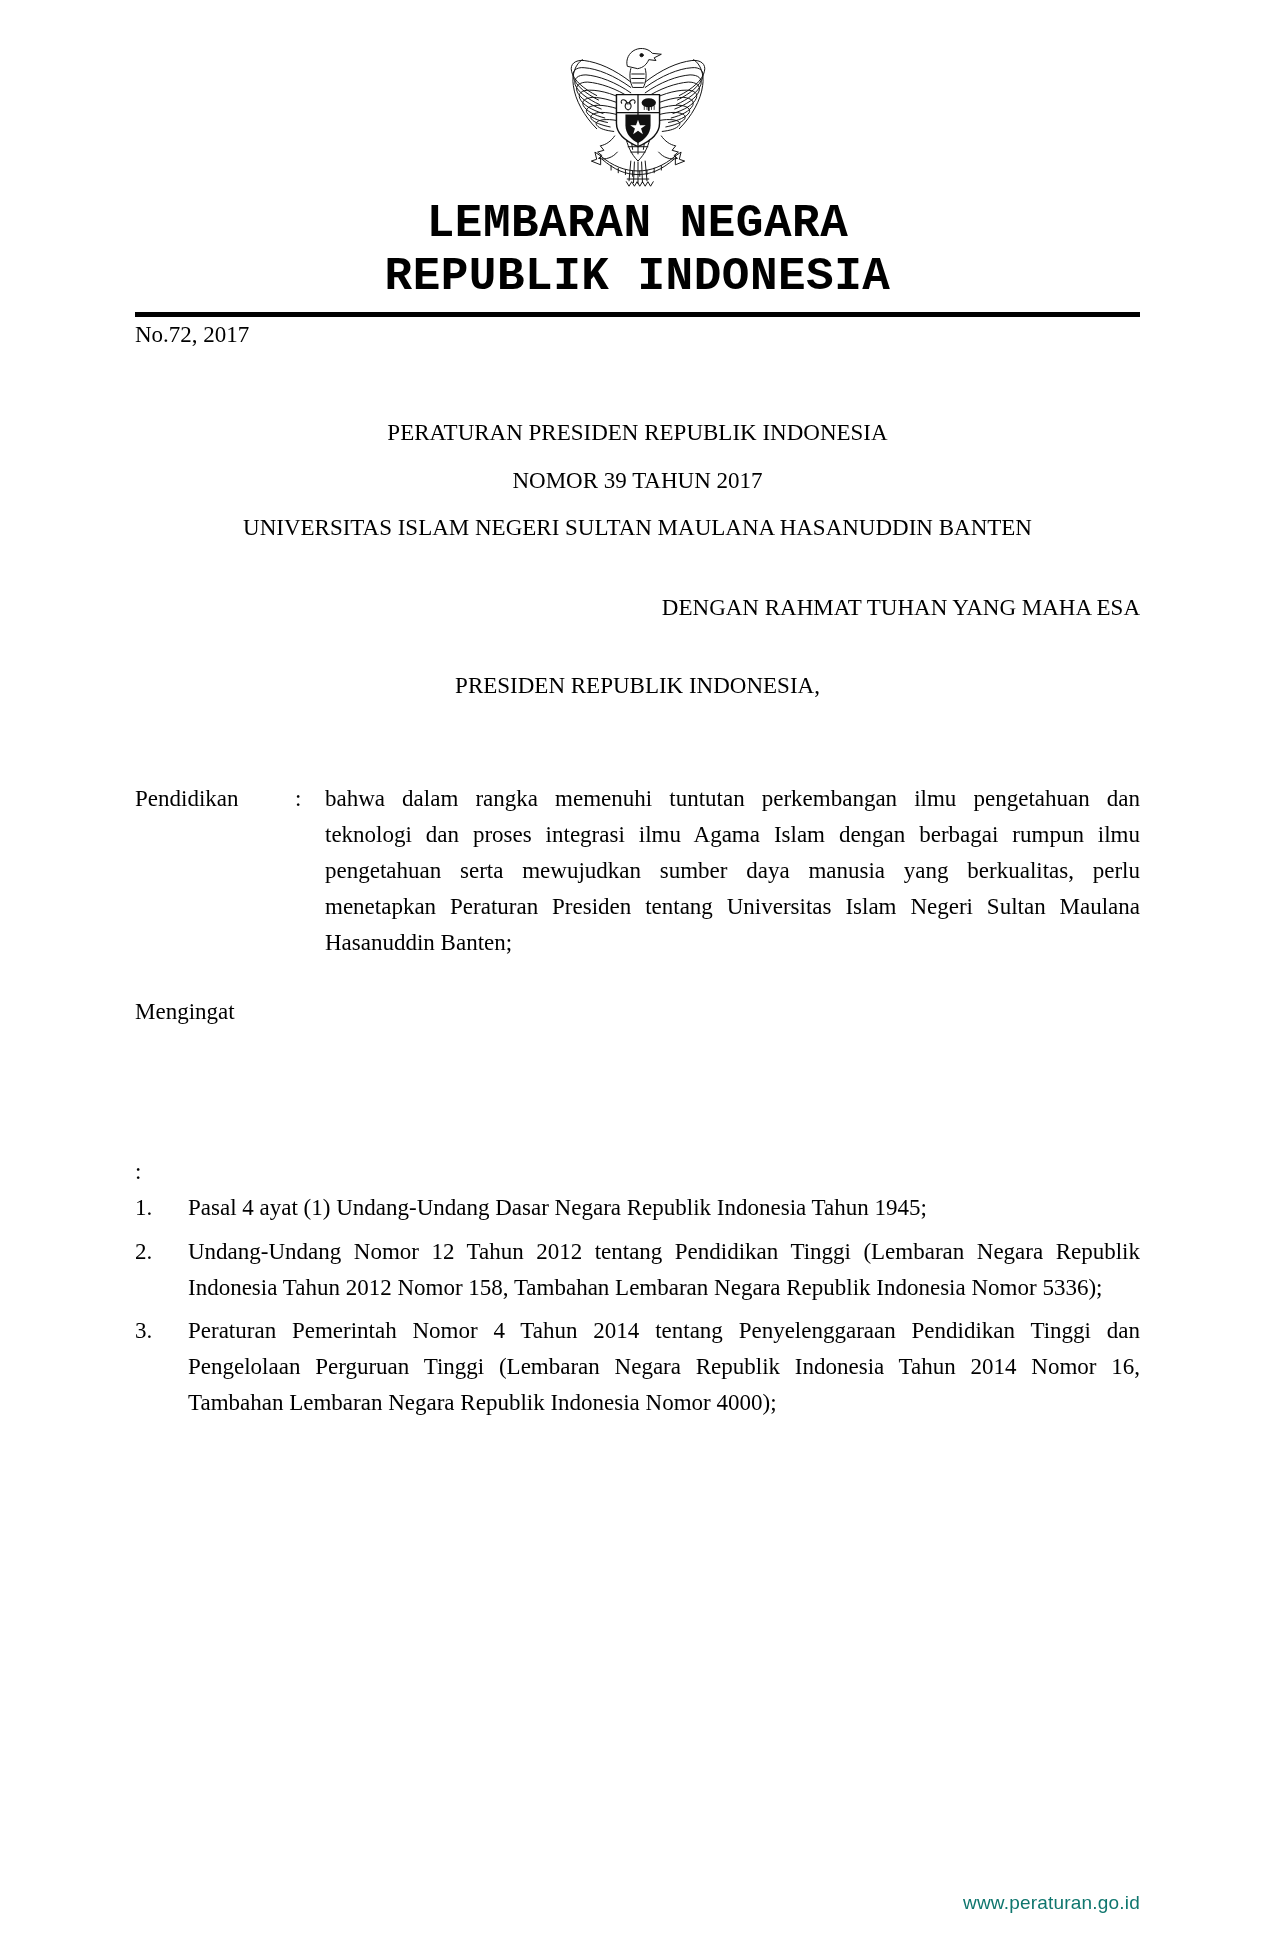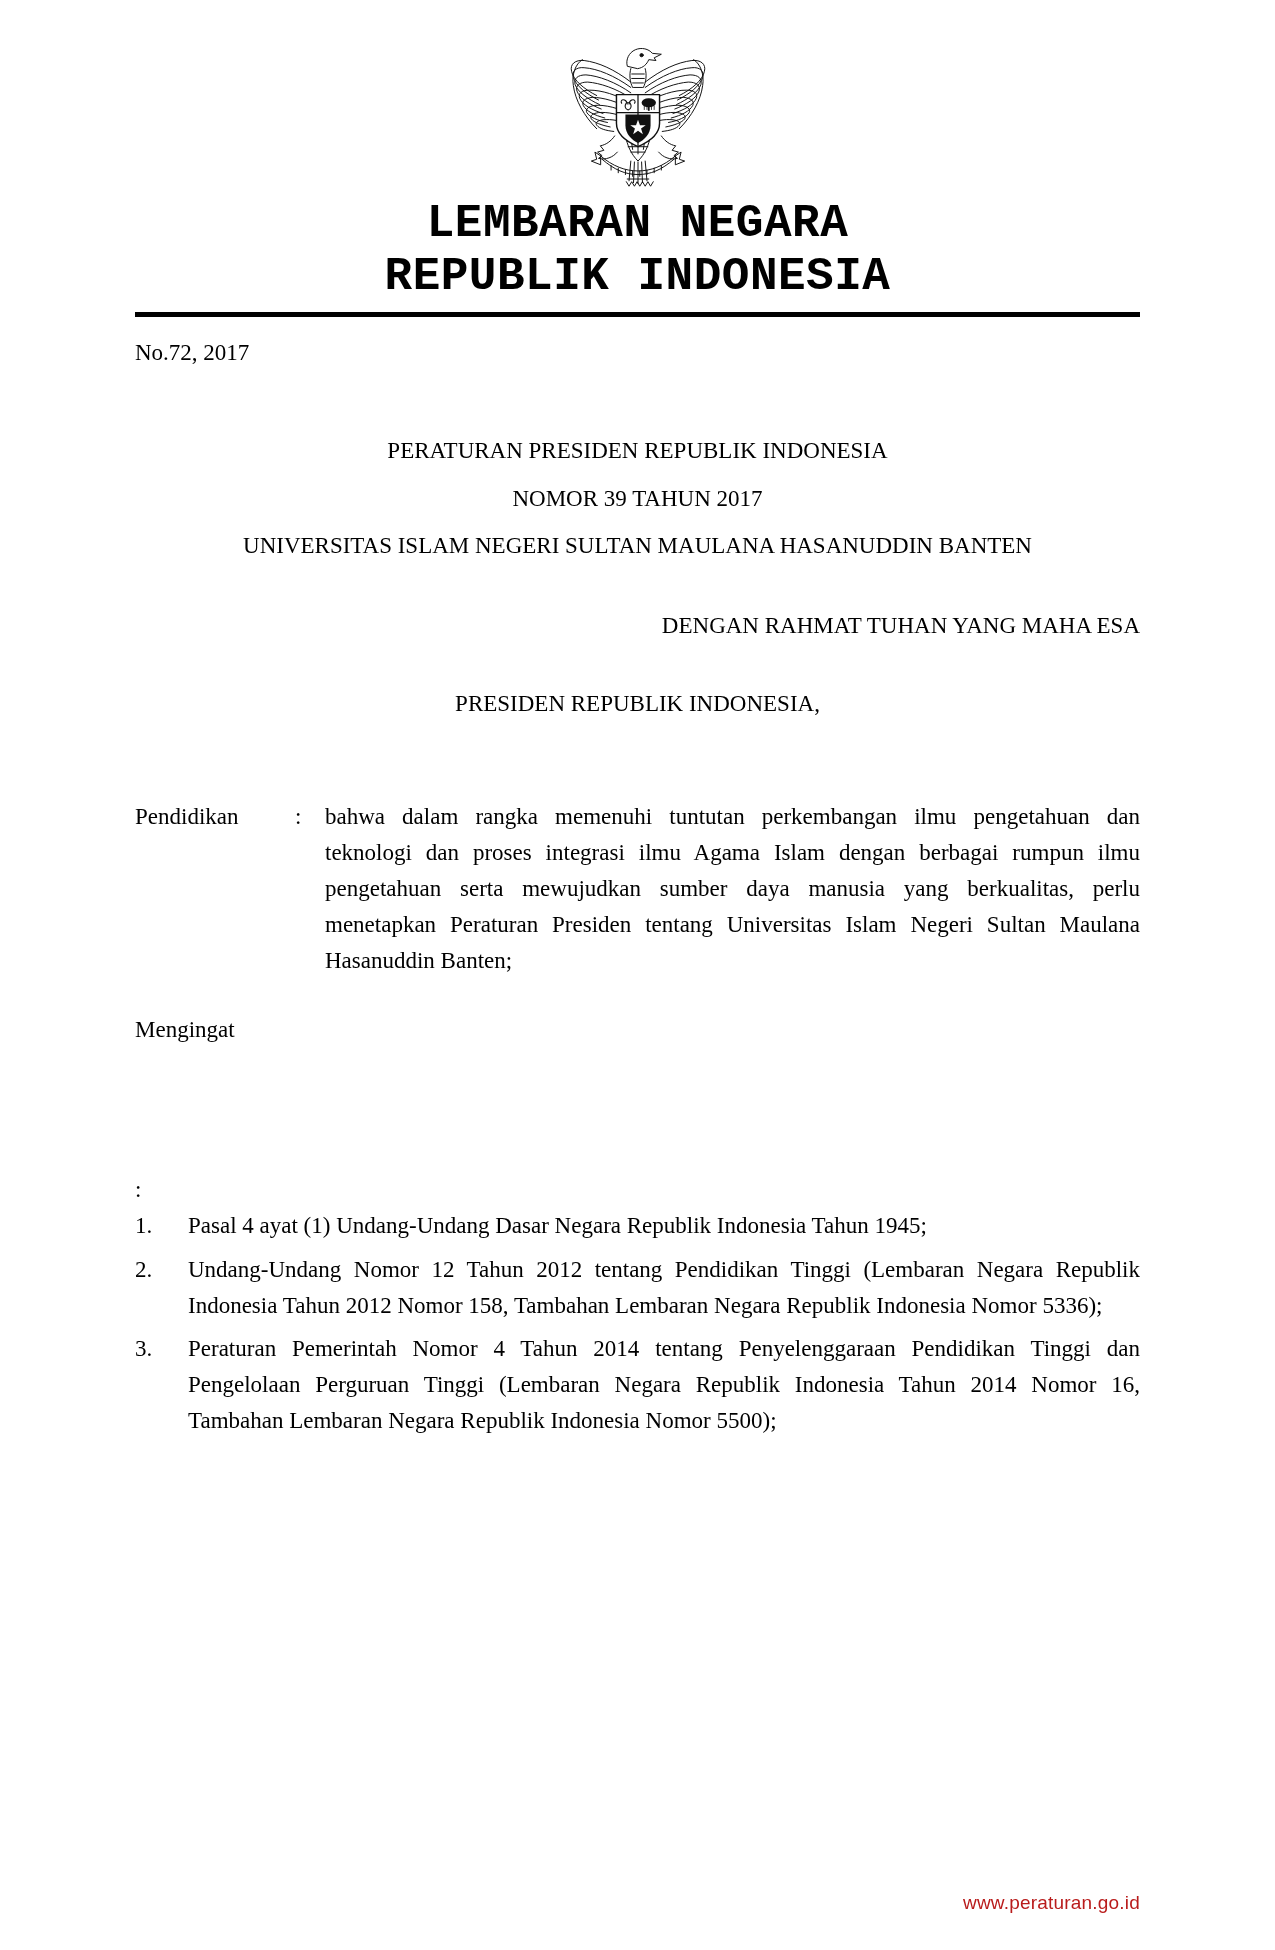--- a/index.html
+++ b/index.html
@@ -58,21 +58,21 @@
     border: 0;
     border-top: 5px solid #000;
     margin: 7px 0 0 0;
     width: 100%;
   }
 
   
   .numline {
     display: flex;
     align-items: flex-end;
-    margin-top: 20px;
+    margin-top: 2px;
     font-size: 23px;
     line-height: 1.42;
     gap: 28px;
   }
   .numline .no {
     width: 245px;
     flex: 0 0 245px;
     white-space: nowrap;
   }
   .numline .subject {
@@ -154,21 +154,21 @@
     hyphens: none;
   }
 
   
   .footer {
     position: absolute;
     right: 135px;
     bottom: 36px;
     font-family: "Liberation Sans", "DejaVu Sans", sans-serif;
     font-size: 19px;
-    color: #b91c1c;
+    color: #0f766e;
     letter-spacing: 0.2px;
   }
 </style>
 </head>
 <body>
 
 <div class="page">
   <div class="content">
 
     <div class="emblem-wrap">
@@ -288,21 +288,21 @@
               <div class="itext">Pasal 4 ayat (1) Undang-Undang Dasar Negara Republik Indonesia Tahun 1945;</div>
             </div>
 
             <div class="numitem">
               <div class="marker">2.</div>
               <div class="itext">Undang-Undang Nomor 12 Tahun 2012 tentang Pendidikan Tinggi (Lembaran Negara Republik Indonesia Tahun 2012 Nomor 158, Tambahan Lembaran Negara Republik Indonesia Nomor 5336);</div>
             </div>
 
             <div class="numitem">
               <div class="marker">3.</div>
-              <div class="itext">Peraturan Pemerintah Nomor 4 Tahun 2014 tentang Penyelenggaraan Pendidikan Tinggi dan Pengelolaan Perguruan Tinggi (Lembaran Negara Republik Indonesia Tahun 2014 Nomor 16, Tambahan Lembaran Negara Republik Indonesia Nomor 5500);</div>
+              <div class="itext">Peraturan Pemerintah Nomor 4 Tahun 2014 tentang Penyelenggaraan Pendidikan Tinggi dan Pengelolaan Perguruan Tinggi (Lembaran Negara Republik Indonesia Tahun 2014 Nomor 16, Tambahan Lembaran Negara Republik Indonesia Nomor 4000);</div>
             </div>
 
           </div>
         </div>
       </div>
 
     </div>
   </div>
 
   <div class="footer">www.peraturan.go.id</div>

